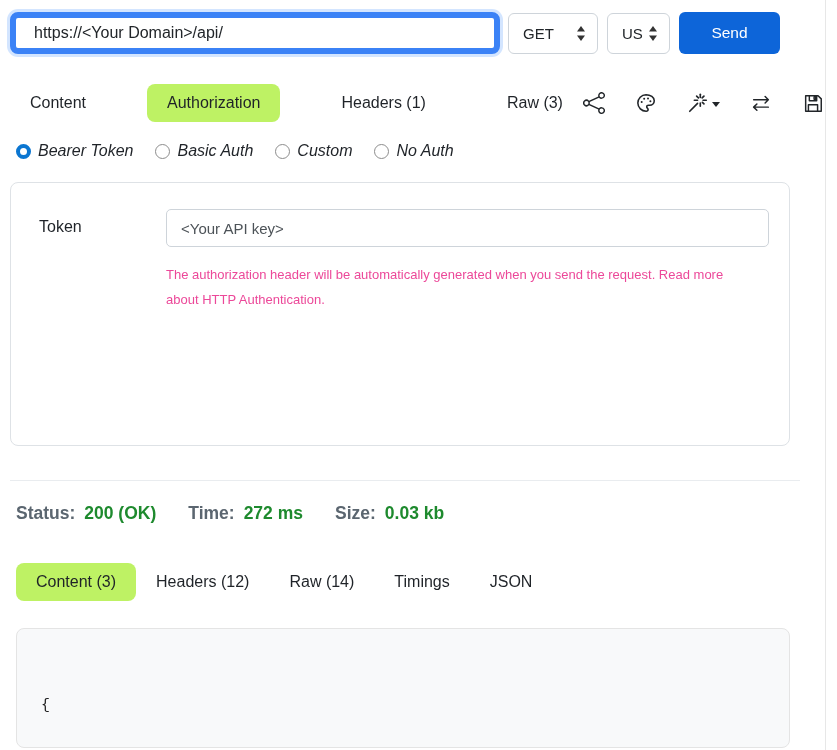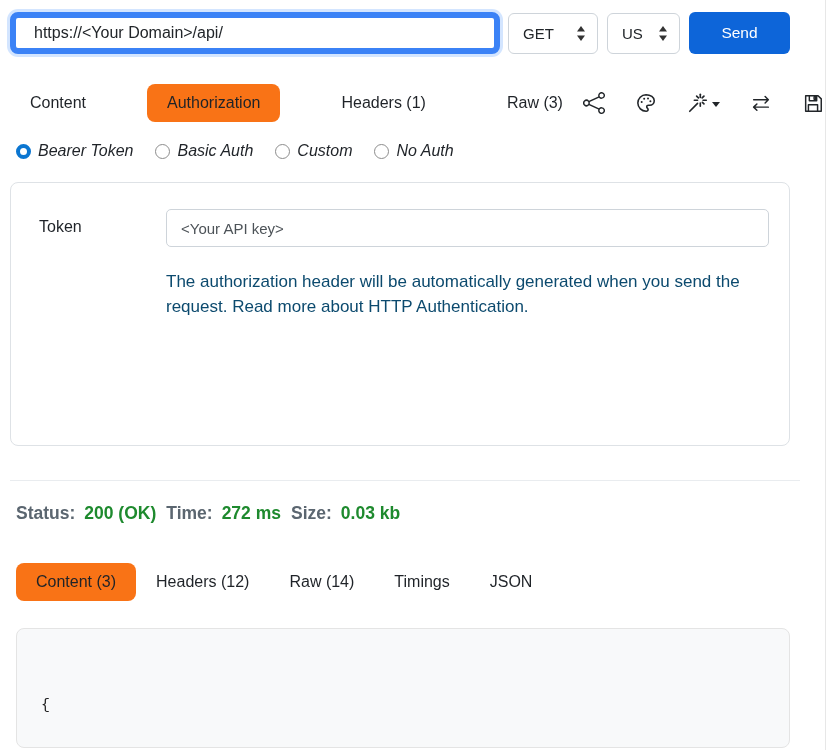--- a/index.html
+++ b/index.html
@@ -9,31 +9,31 @@
 
   
   .topbar { display:flex; align-items:center; margin:10px 0 0 10px; height:46px; }
   .url-input { width:490px; height:42px; border:6px solid #3b82f6; border-radius:8px;
     box-shadow:0 0 0 3px rgba(13,110,253,.18); padding:0 18px; font-size:16px; color:#212529;
     font-family:"Liberation Sans", sans-serif; outline:none; }
   .select-box { height:41px; border:1px solid #ced4da; border-radius:6px; background:#fff;
     display:flex; align-items:center; justify-content:space-between; padding:0 11px 0 14px;
     font-size:15px; color:#212529; cursor:pointer; }
   .select-method { width:90px; margin-left:8px; }
-  .select-region { width:73px; margin-left:9px; }
+  .select-region { width:63px; margin-left:9px; }
   .updown-caret svg { display:block; }
   .send-btn { width:101px; height:42px; margin-left:9px; border:none; border-radius:6px;
     background:#0d65d9; color:#ffffff; font-size:15.5px; font-family:"Liberation Sans", sans-serif; cursor:pointer; }
 
   
   .tabs-row { display:flex; align-items:center; justify-content:space-between;
     margin:28px 47px 0 10px; }
   .tabs { display:flex; align-items:center;gap:41px; }
   .tab { font-size:16px; color:#1f2328; padding:10px 20px; border-radius:8px; cursor:pointer; white-space:nowrap; }
-  .tab.active { background:#f97316; }
+  .tab.active { background:#bef264; }
   .icon-group { display:flex; align-items:center; gap:30px; }
   .tool-icon { width:22px; height:22px; color:#212529; cursor:pointer; display:flex; align-items:center; }
   .tool-icon svg { width:22px; height:22px; display:block; }
   .wand-wrap { display:flex; align-items:center; gap:3px; cursor:pointer; }
   .dd-caret { width:0; height:0; border-left:4.5px solid transparent; border-right:4.5px solid transparent;
     border-top:5.5px solid #212529; margin-top:2px; }
 
   
   .radio-row { display:flex; align-items:center; gap:22px; margin:20px 0 0 16px; }
   .radio-item { display:flex; align-items:center; gap:7px; font-size:16px; color:#1f2328; cursor:pointer;font-style:italic; }
@@ -41,26 +41,26 @@
   .radio-dot.checked { border:4.5px solid #0b76d1; }
 
   
   .auth-panel { margin:22px 10px 0 10px; width:780px; height:264px; border:1px solid #dee2e6;
     border-radius:8px; display:flex; padding:26px 0 0 28px; }
   .token-label { width:127px; font-size:16px; color:#1f2328; padding-top:9px; }
   .token-col { width:603px; }
   .token-input { width:100%; height:38px; border:1px solid #ced4da; border-radius:5px; padding:0 14px;
     font-size:15px; color:#495057; font-family:"Liberation Sans", sans-serif; outline:none; }
   .token-input::placeholder { color:#4d5358; opacity:1; }
-  .help-text { margin-top:22px; width:592px; font-size:17px; line-height:25px; color:#0c4a6e; }
+  .help-text { margin-top:15px; width:592px; font-size:13px; line-height:25px; color:#ec4899; }
 
   .divider { border:none; border-top:1px solid #e9ecef; margin:34px 37px 0 10px; }
 
   
-  .status-row { display:flex; align-items:center; gap:10px; margin:22px 0 0 16px;
+  .status-row { display:flex; align-items:center; gap:32px; margin:22px 0 0 16px;
     font-size:17.5px; font-weight:600; }
   .status-pair { display:flex; gap:9px; }
   .status-label { color:#5b6670; }
   .status-value { color:#1e8a2e; }
 
   .tabs-row-bottom { display:flex; align-items:center; margin:39px 0 0 16px; }
 
   
   .code-block { margin:27px 0 0 16px; width:774px; height:120px; background:#f8f9fa;
     border:1px solid #e4e4e4; border-radius:8px; padding:16px 0 0 24px;

